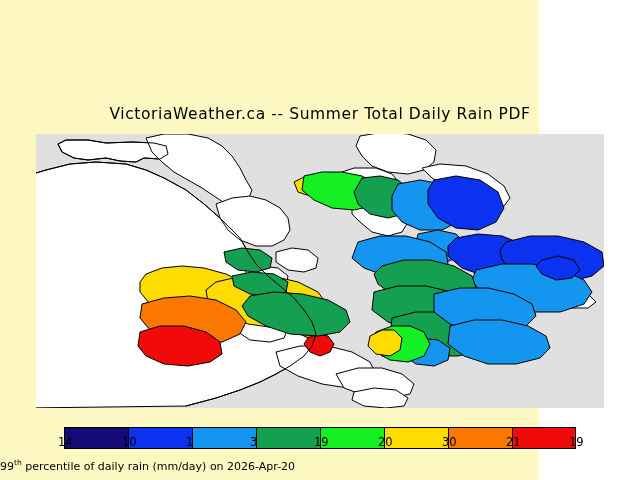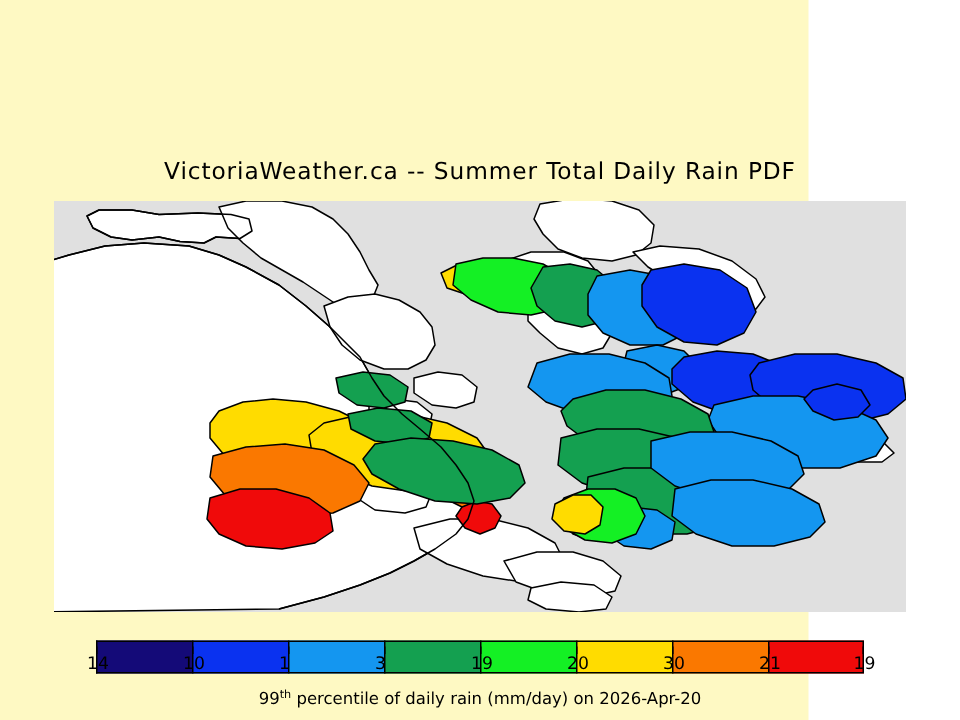--- a/index.html
+++ b/index.html
@@ -78,21 +78,20 @@
     font-family: "DejaVu Sans", sans-serif;
     font-size: 11.5px;
     color: #000000;
     white-space: nowrap;
   }
   #cb-caption {
     position: absolute;
     left: 0;
     top: 458px;
     width: 640px;
-    text-align: center;
     font-family: "DejaVu Sans", sans-serif;
     font-size: 11px;
     color: #000000;
     white-space: nowrap;
   }
   #cb-caption sup {
     font-size: 7.5px;
     vertical-align: super;
   }
 </style>

